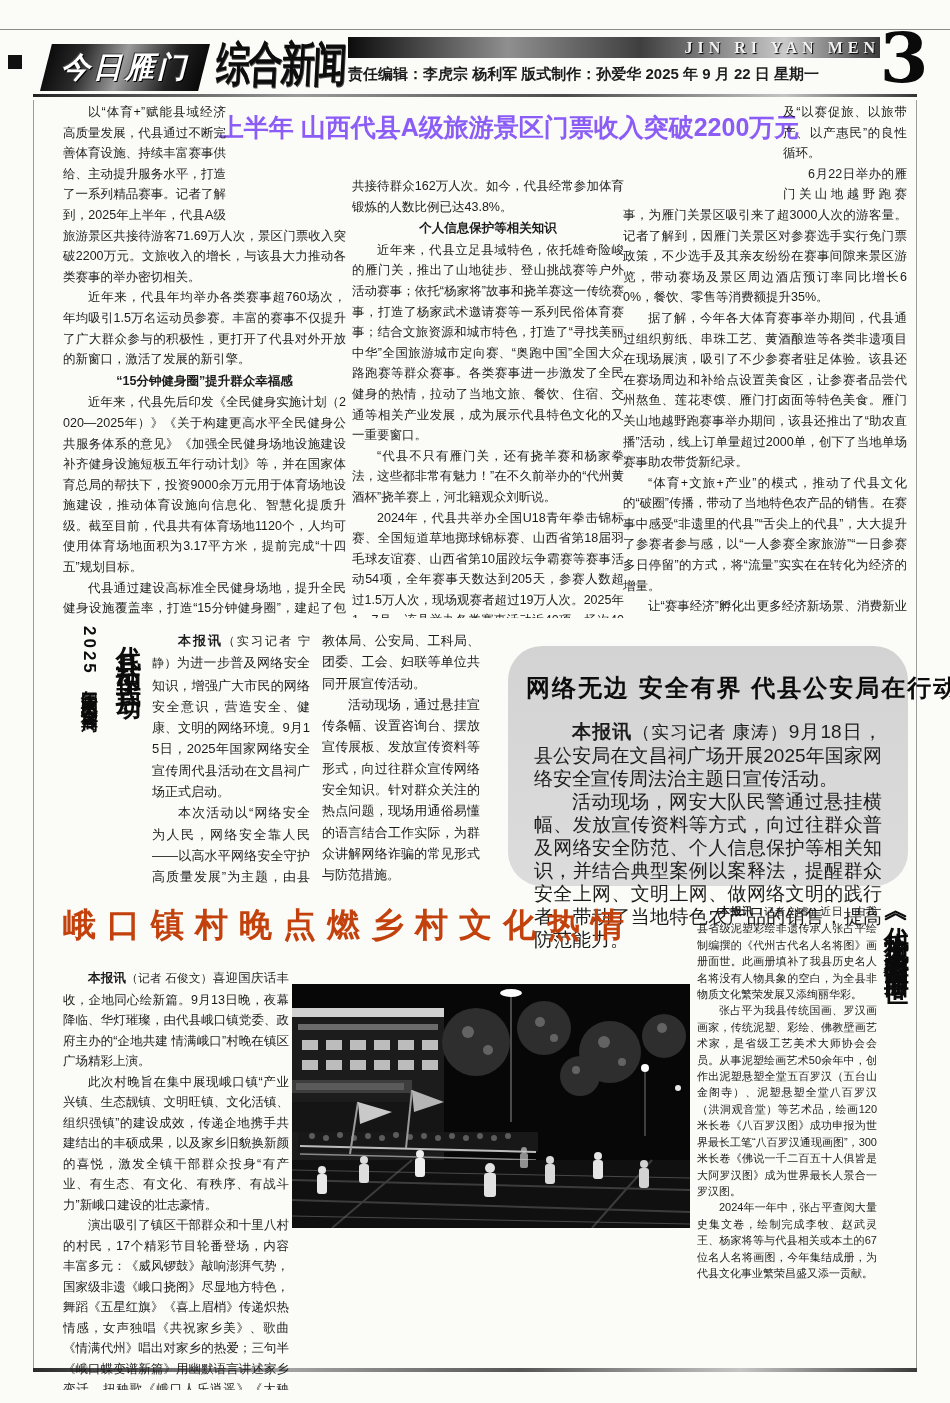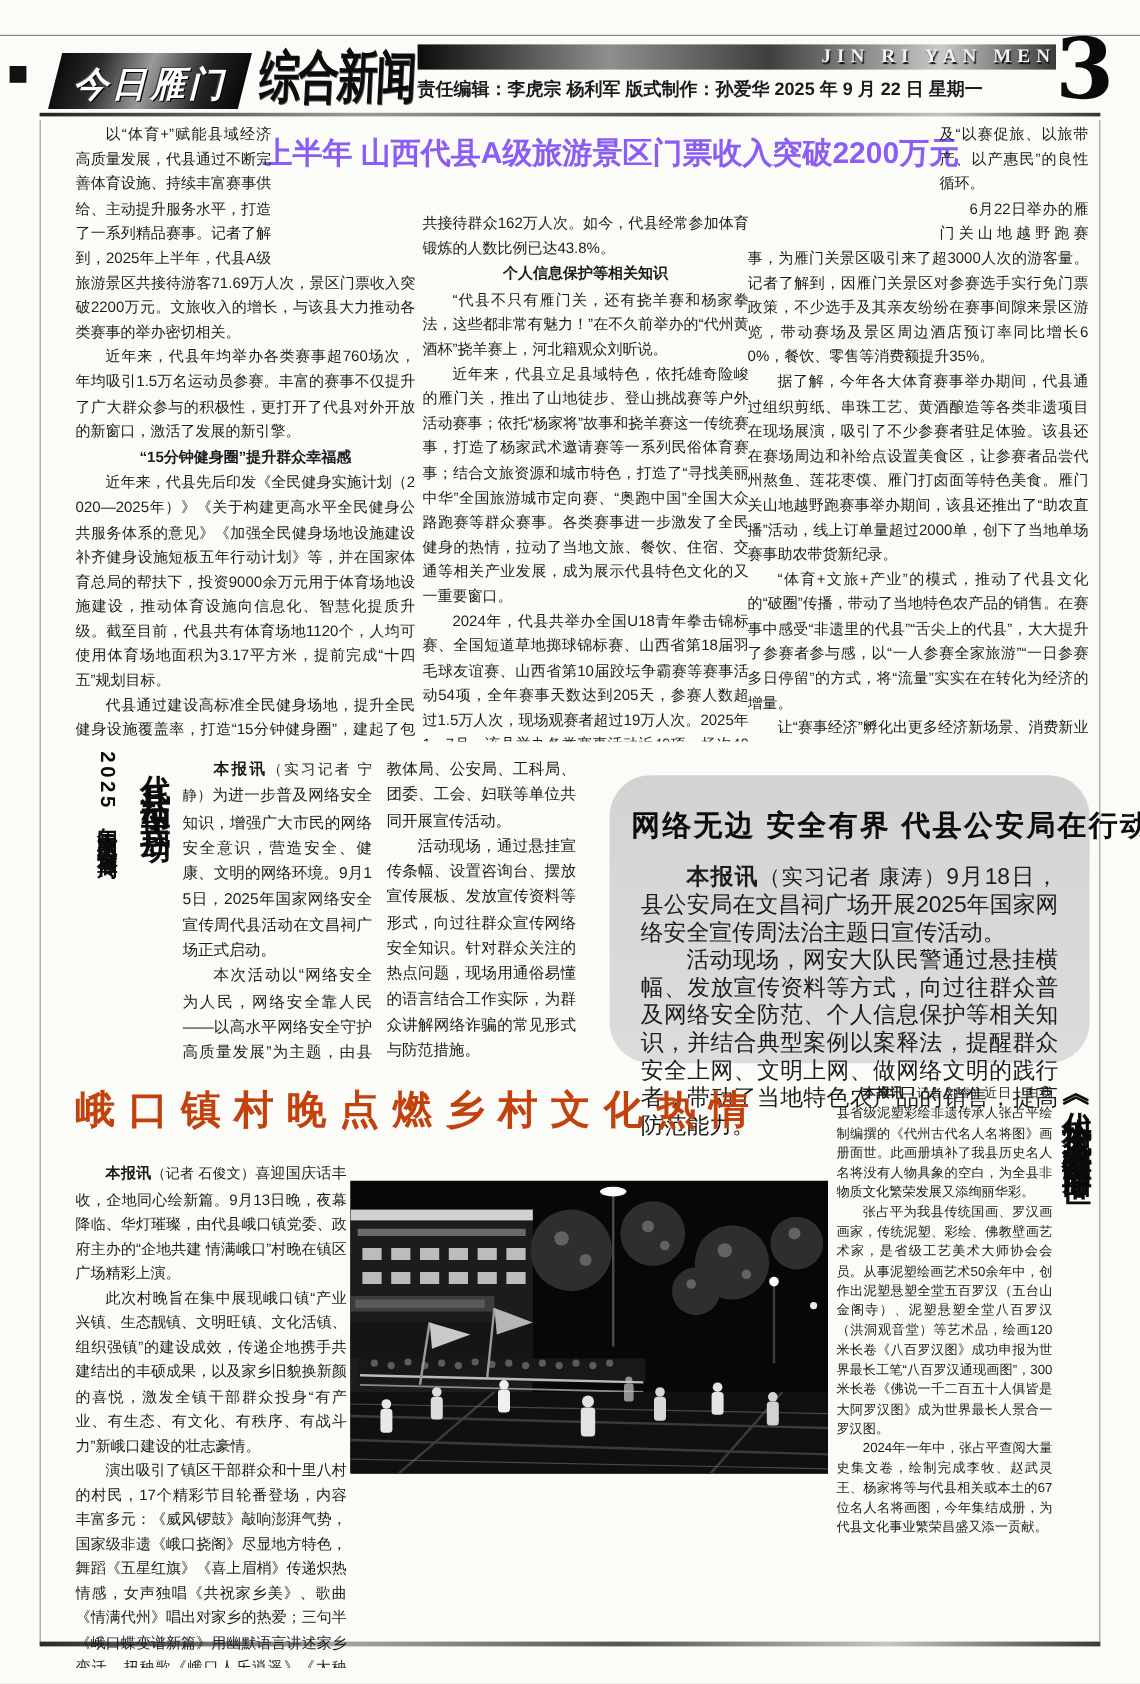--- a/index.html
+++ b/index.html
@@ -7,21 +7,21 @@
   .page{position:relative;width:950px;height:1403px;margin:0 auto;background:#fbfbf8;
         font-family:"Liberation Sans",sans-serif;color:#1c1c1c;overflow:hidden}
   .abs{position:absolute}
 
   
   .topline{left:0;top:29px;width:950px;height:1px;background:#8a8a8a}
   .cornersq{left:8px;top:55px;width:14px;height:14px;background:#111}
   .logo{left:40px;top:44px;width:170px;height:47px;
         background:linear-gradient(110deg,#000 0%,#2b2b2b 25%,#9a9a9a 48%,#222 75%,#000 100%);
         clip-path:polygon(7% 0,100% 0,93% 100%,0 100%);
-        display:flex;align-items:flex-end;justify-content:center}
+        display:flex;align-items:center;justify-content:center}
   .logo span{color:#fff;font-weight:bold;font-style:italic;font-size:29px;letter-spacing:3px;
         text-shadow:1px 1px 0 #000,-1px -1px 0 #444}
   .calli{left:206px;top:32px;width:150px;height:64px;display:flex;align-items:center;justify-content:center}
   .calli span{font-family:"Liberation Serif",serif;font-weight:900;font-size:47px;letter-spacing:-2px;
         transform:scaleX(.72) skewX(-4deg);white-space:nowrap;color:#0d0d0d;
         text-shadow:1px 1px 0 #555}
   .gradbar{left:348px;top:37px;width:532px;height:21px;
         background:linear-gradient(90deg,#0c0c0c,#8f8f8f 30%,#3f3f3f 55%,#c9c9c9 82%,#3a3a3a);
         display:flex;align-items:center;justify-content:flex-end}
   .gradbar span{font-family:"Liberation Serif",serif;font-weight:bold;font-size:16px;letter-spacing:5px;
@@ -111,22 +111,22 @@
         <p class="subh">“15分钟健身圈”提升群众幸福感</p>
         <p class="bp">近年来，代县先后印发《全民健身实施计划（2020—2025年）》《关于构建更高水平全民健身公共服务体系的意见》《加强全民健身场地设施建设补齐健身设施短板五年行动计划》等，并在国家体育总局的帮扶下，投资9000余万元用于体育场地设施建设，推动体育设施向信息化、智慧化提质升级。截至目前，代县共有体育场地1120个，人均可使用体育场地面积为3.17平方米，提前完成“十四五”规划目标。</p>
         <p class="bp">代县通过建设高标准全民健身场地，提升全民健身设施覆盖率，打造“15分钟健身圈”，建起了包括雁门关国家冰轮竞训基地、新城体育场馆、正宁体育公园等在内的全民健身场地，在丰富群众生活的同时，也增强了群众的幸福感。</p>
       </div>
   </div>
 
   <div class="abs col art1" style="left:352px;top:176px;width:272px;height:442px">
     <div>
         <p class="bp noind">共接待群众162万人次。如今，代县经常参加体育锻炼的人数比例已达43.8%。</p>
         <p class="subh">个人信息保护等相关知识</p>
+        <p class="bp">近年来，代县立足县域特色，依托雄奇险峻的雁门关，推出了山地徒步、登山挑战赛等户外活动赛事；依托“杨家将”故事和挠羊赛这一传统赛事，打造了杨家武术邀请赛等一系列民俗体育赛事；结合文旅资源和城市特色，打造了“寻找美丽中华”全国旅游城市定向赛、“奥跑中国”全国大众路跑赛等群众赛事。各类赛事进一步激发了全民健身的热情，拉动了当地文旅、餐饮、住宿、交通等相关产业发展，成为展示代县特色文化的又一重要窗口。</p>
         <p class="bp">“代县不只有雁门关，还有挠羊赛和杨家拳法，这些都非常有魅力！”在不久前举办的“代州黄酒杯”挠羊赛上，河北籍观众刘昕说。</p>
-        <p class="bp">近年来，代县立足县域特色，依托雄奇险峻的雁门关，推出了山地徒步、登山挑战赛等户外活动赛事；依托“杨家将”故事和挠羊赛这一传统赛事，打造了杨家武术邀请赛等一系列民俗体育赛事；结合文旅资源和城市特色，打造了“寻找美丽中华”全国旅游城市定向赛、“奥跑中国”全国大众路跑赛等群众赛事。各类赛事进一步激发了全民健身的热情，拉动了当地文旅、餐饮、住宿、交通等相关产业发展，成为展示代县特色文化的又一重要窗口。</p>
         <p class="bp">2024年，代县共举办全国U18青年拳击锦标赛、全国短道草地掷球锦标赛、山西省第18届羽毛球友谊赛、山西省第10届跤坛争霸赛等赛事活动54项，全年赛事天数达到205天，参赛人数超过1.5万人次，现场观赛者超过19万人次。2025年1—7月，该县举办各类赛事活动近40项，场次400余场。</p>
       </div>
   </div>
 
   <div class="abs col art1" style="left:623px;top:102px;width:284px;height:516px">
     <div class="fl-l" style="width:160px;height:92px"></div>
     <div>
         <p class="bp noind">及“以赛促旅、以旅带产、以产惠民”的良性循环。</p>
         <p class="bp">6月22日举办的雁门关山地越野跑赛事，为雁门关景区吸引来了超3000人次的游客量。记者了解到，因雁门关景区对参赛选手实行免门票政策，不少选手及其亲友纷纷在赛事间隙来景区游览，带动赛场及景区周边酒店预订率同比增长60%，餐饮、零售等消费额提升35%。</p>
         <p class="bp">据了解，今年各大体育赛事举办期间，代县通过组织剪纸、串珠工艺、黄酒酿造等各类非遗项目在现场展演，吸引了不少参赛者驻足体验。该县还在赛场周边和补给点设置美食区，让参赛者品尝代州熬鱼、莲花枣馍、雁门打卤面等特色美食。雁门关山地越野跑赛事举办期间，该县还推出了“助农直播”活动，线上订单量超过2000单，创下了当地单场赛事助农带货新纪录。</p>

